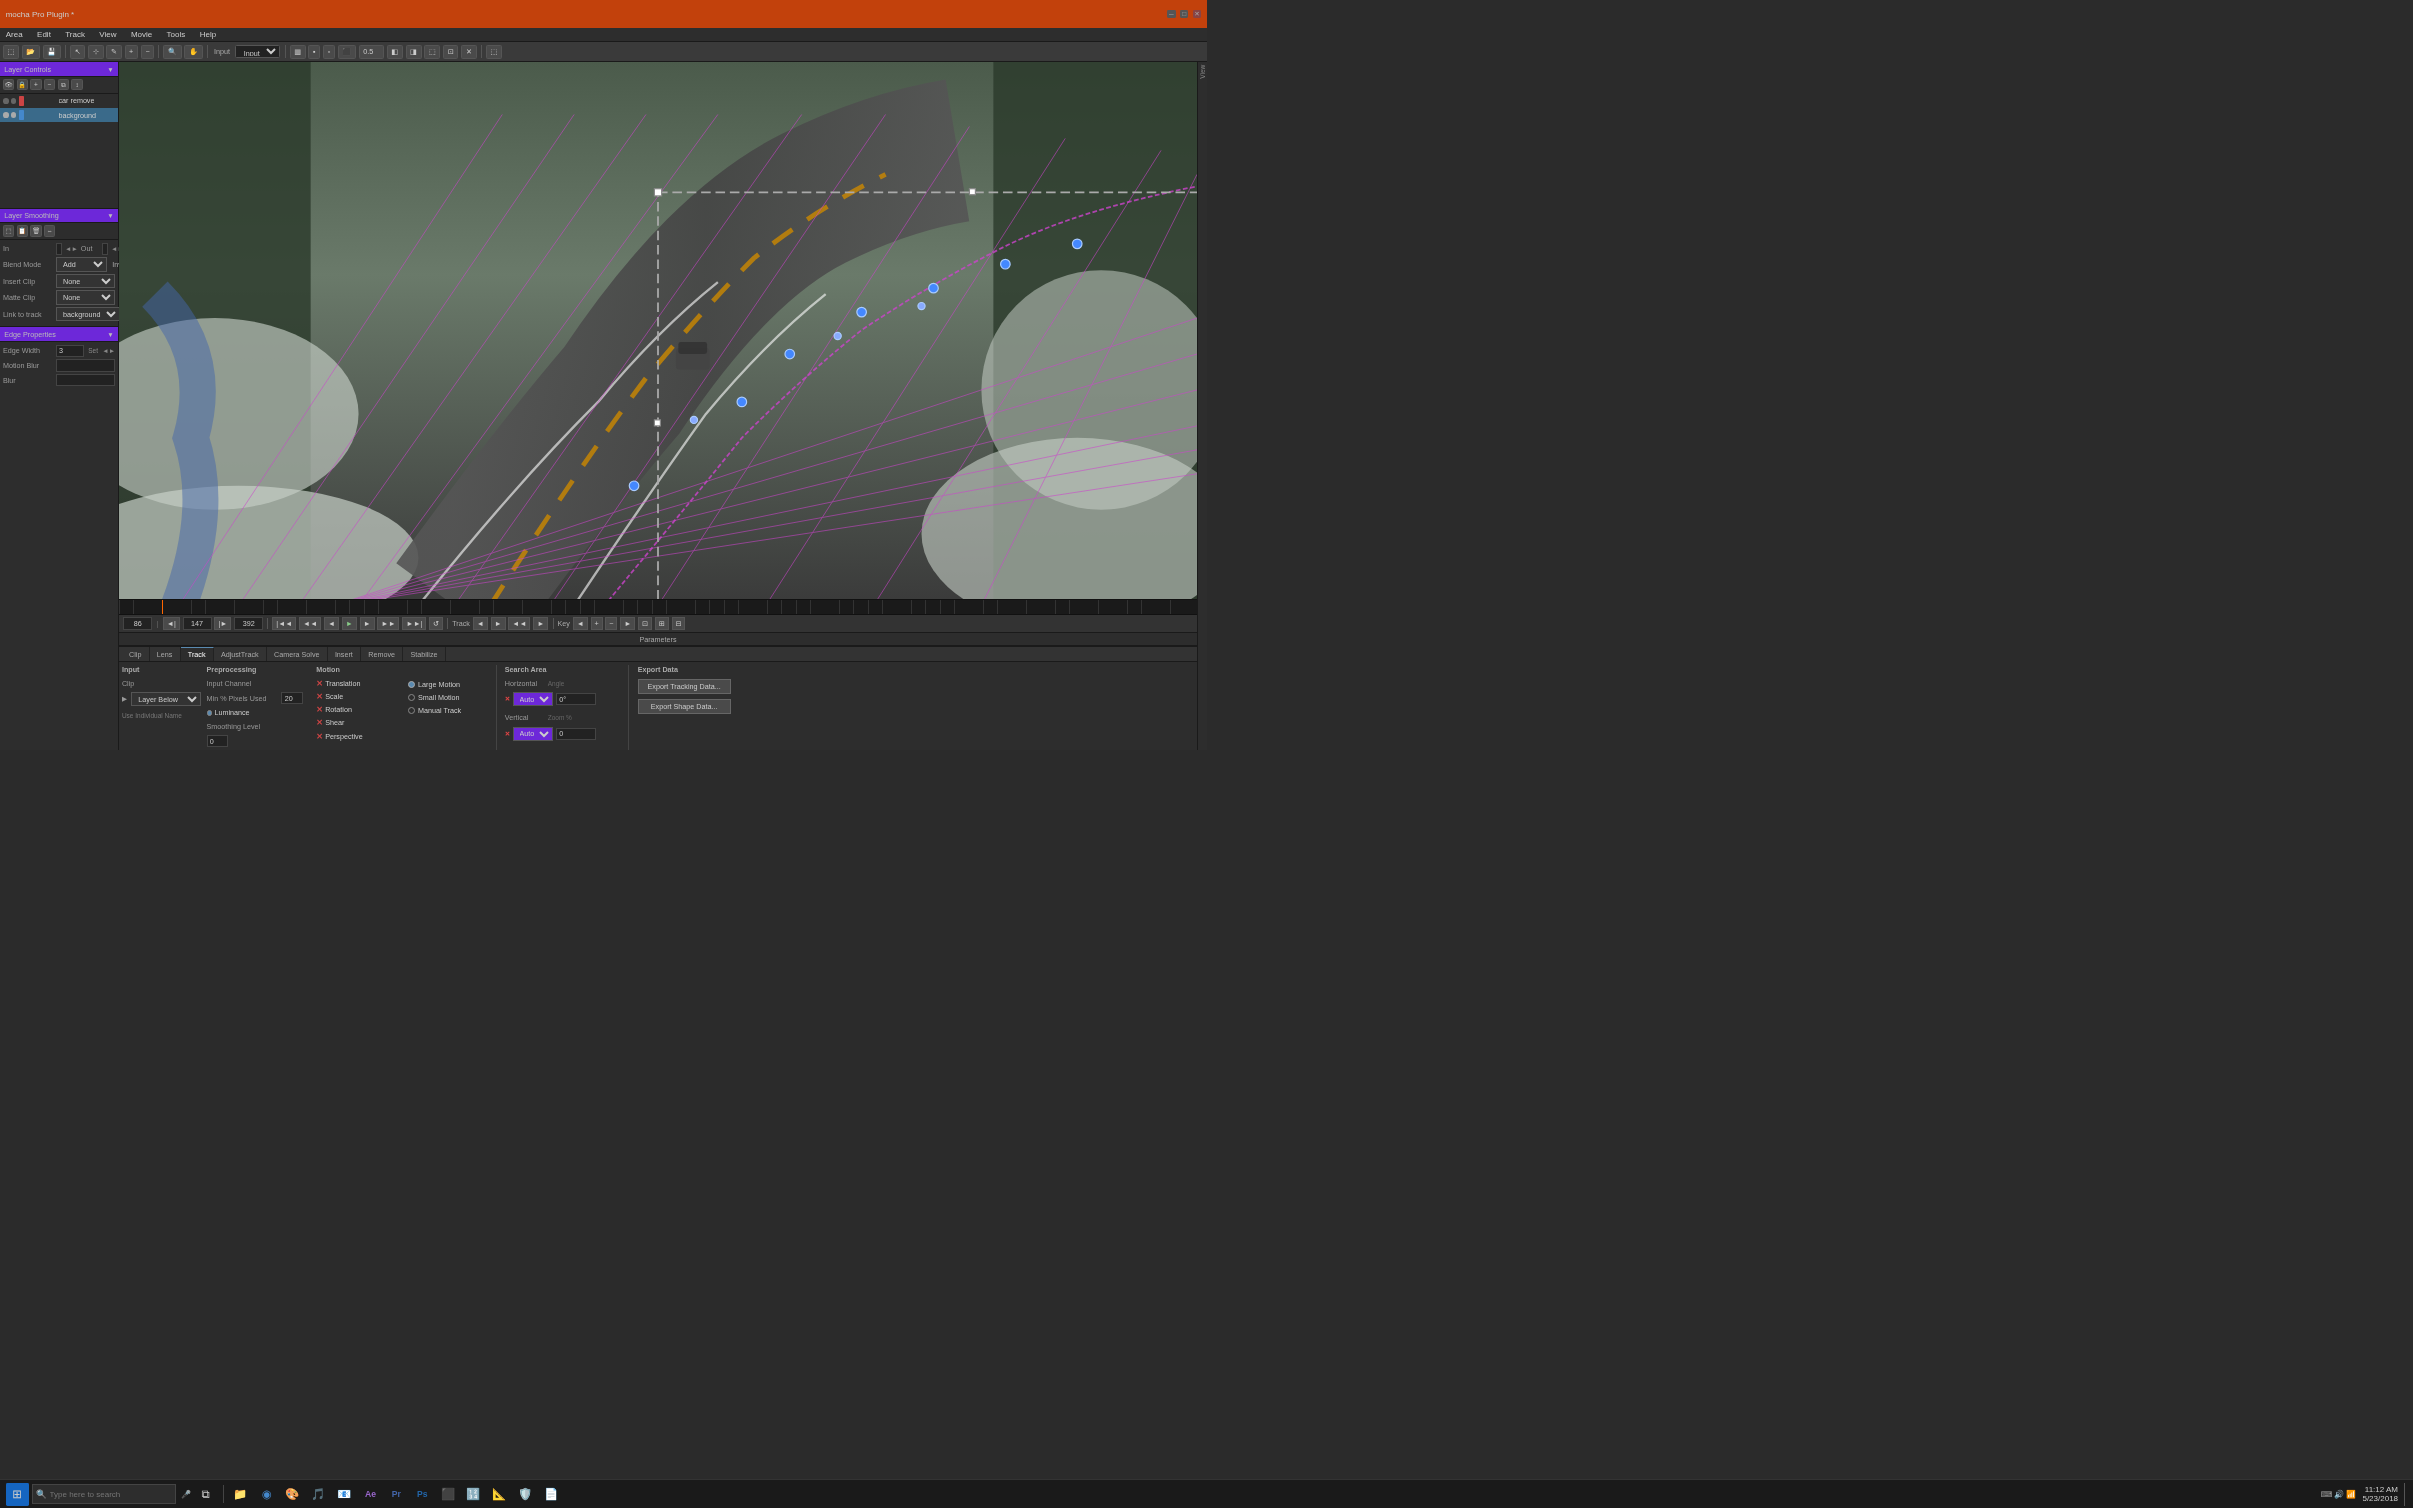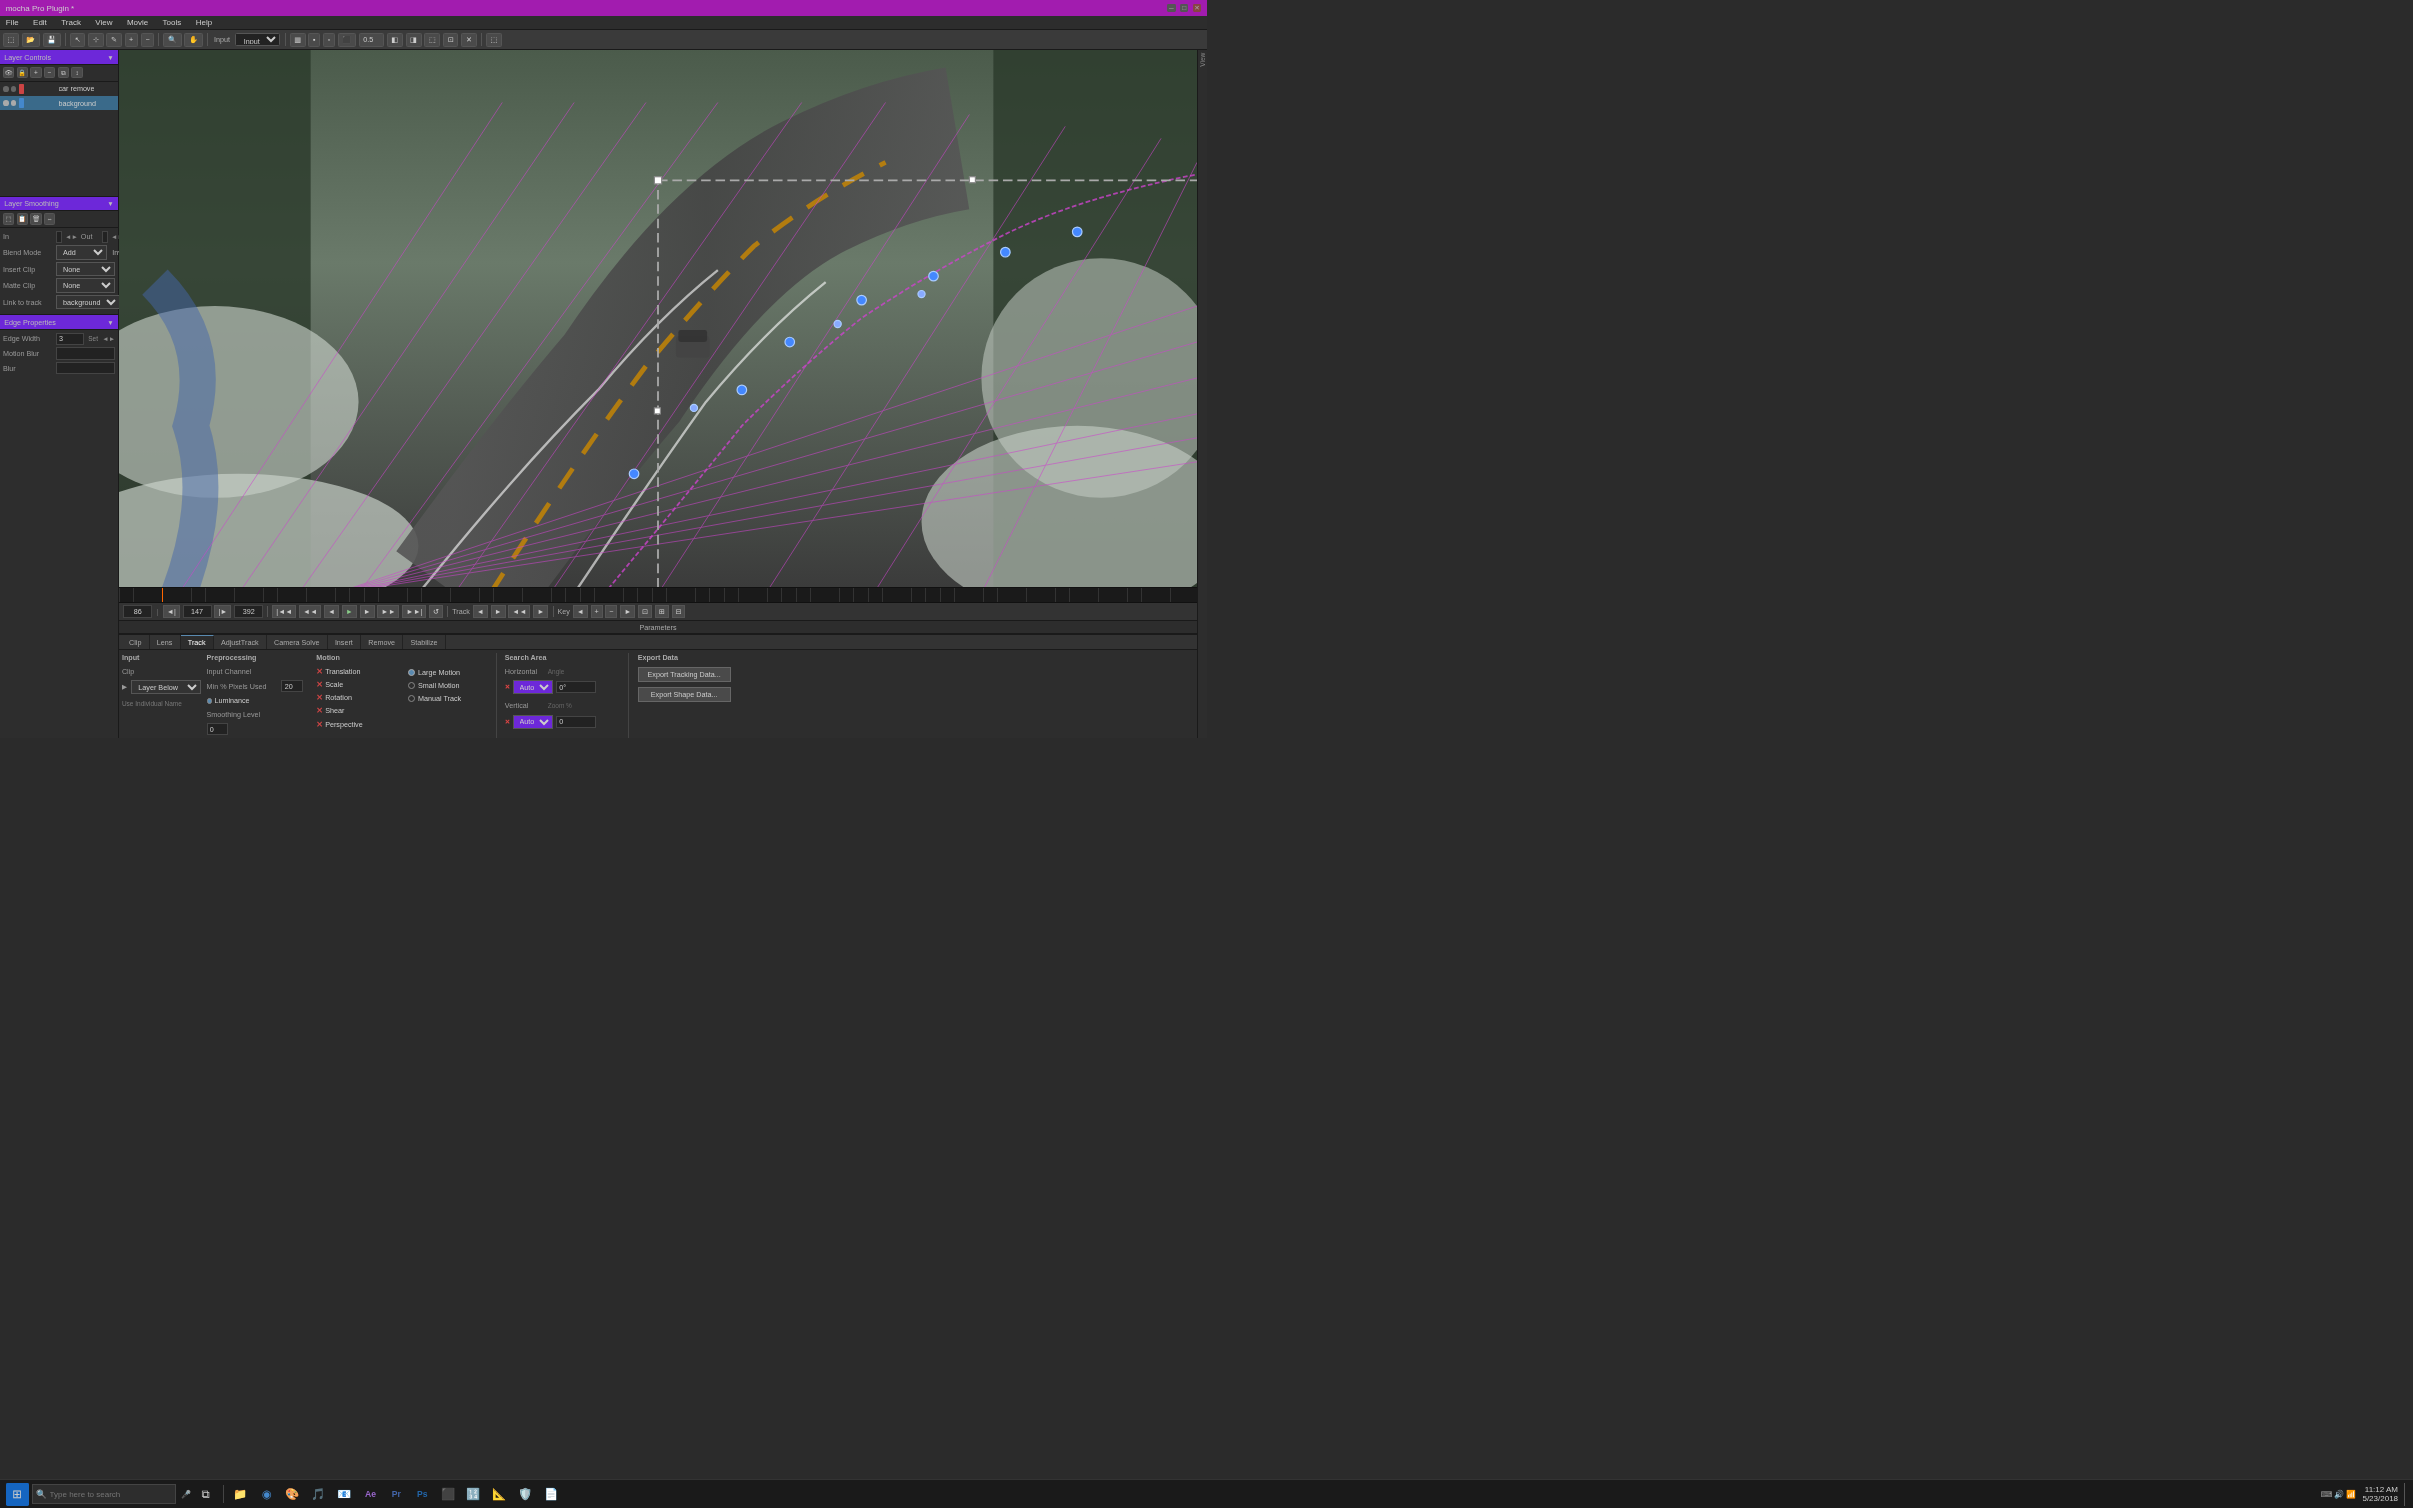--- a/index.html
+++ b/index.html
@@ -9,22 +9,22 @@
       font-family: 'Segoe UI', Arial, sans-serif;
       font-size: 8px;
       width: 1207px;
       height: 754px;
       overflow: hidden;
       user-select: none;
     }
 
     
     #title-bar {
-      background: #a21caf;
-      height: 16px;
+      background: #c2410c;
+      height: 28px;
       display: flex;
       align-items: center;
       padding: 0 5.7px;
       justify-content: space-between;
     }
     #title-bar .win-controls { display: flex; gap: 4.3px; }
     #title-bar .win-btn { width: 8.6px; height: 8.6px; border-radius: 1.4px; background: #555; font-size: 6.5px; text-align: center; line-height: 8.6px; cursor: pointer; color: #aaa; }
 
     
     #menu-bar {
@@ -447,21 +447,21 @@
 <div id="title-bar">
   <span>mocha Pro Plugin *</span>
   <div class="win-controls">
     <div class="win-btn">─</div>
     <div class="win-btn">□</div>
     <div class="win-btn" style="background:#884444;">✕</div>
   </div>
 </div>
 
 <div id="menu-bar">
-  <span class="menu-item">File</span>
+  <span class="menu-item">Area</span>
   <span class="menu-item">Edit</span>
   <span class="menu-item">Track</span>
   <span class="menu-item">View</span>
   <span class="menu-item">Movie</span>
   <span class="menu-item">Tools</span>
   <span class="menu-item">Help</span>
 </div>
 
 <div id="toolbar">
   <div class="tb-btn">⬚</div>

